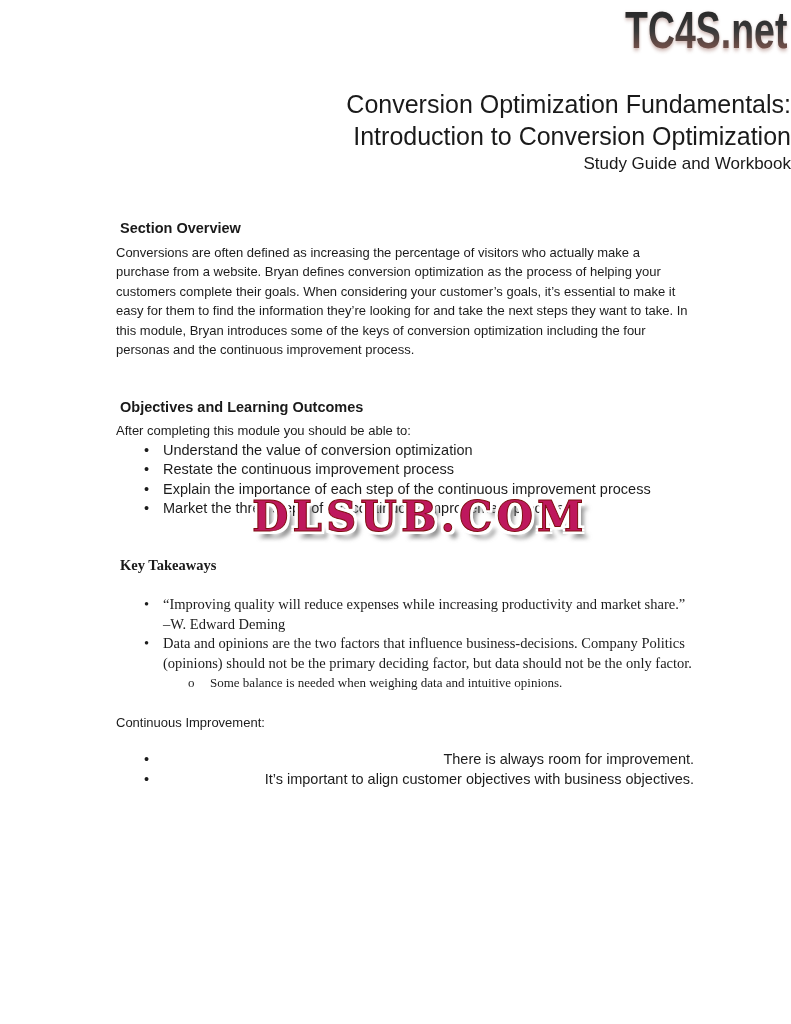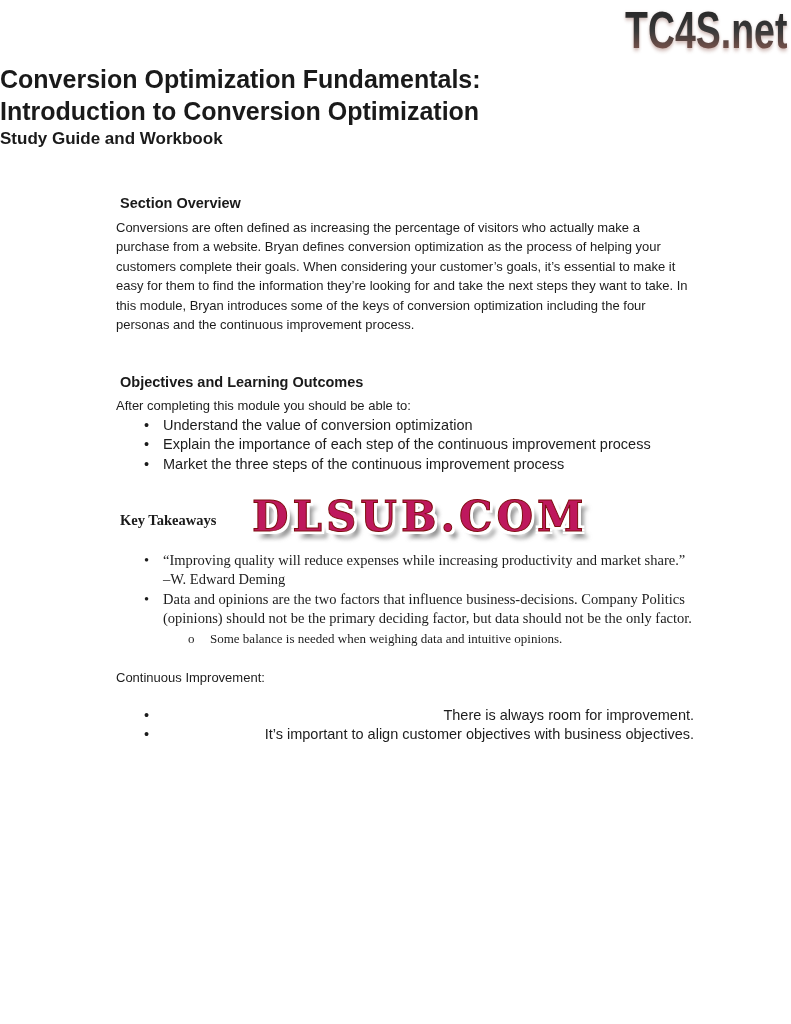--- a/index.html
+++ b/index.html
@@ -8,21 +8,21 @@
     width:791px;height:788px;
     background:#ffffff;
     overflow:hidden;
     font-family:"Liberation Sans",sans-serif;
     color:#1c1c1c;
   }
   .content{
     margin-left:116px;
     width:578px;
   }
-  .title-block{padding-top:63px;text-align:left;width:791px;margin-left:-116px;font-weight:bold;}
+  .title-block{padding-top:88px;text-align:right;width:791px;margin-left:-116px;}
   .title-line{font-size:25px;line-height:32px;color:#1a1a1a;}
   .subtitle{font-size:17px;line-height:24px;color:#1a1a1a;}
   h2{font-size:14.5px;line-height:19.5px;font-weight:bold;margin:4px;color:#1a1a1a;}
   p{font-size:13px;line-height:19.5px;margin:0;}
   .sec-overview{margin-top:43px;}
   .sec-objectives{margin-top:38px;}
   .sec-takeaways{margin-top:37px;font-family:Liberation Serif, serif;}
   .sec-ci{margin-top:20px;}
   ul{list-style:none;margin:0;padding:0;}
   li{position:relative;font-size:14.5px;line-height:19.5px;padding-left:47px;}
@@ -91,20 +91,21 @@
     <section class="sec-overview">
       <h2>Section Overview</h2>
       <p>Conversions are often defined as increasing the percentage of visitors who actually make a purchase from a website. Bryan defines conversion optimization as the process of helping your customers complete their goals. When considering your customer’s goals, it’s essential to make it easy for them to find the information they’re looking for and take the next steps they want to take. In this module, Bryan introduces some of the keys of conversion optimization including the four personas and the continuous improvement process.</p>
     </section>
 
     <section class="sec-objectives">
       <h2>Objectives and Learning Outcomes</h2>
       <p>After completing this module you should be able to:</p>
       <ul>
         <li>Understand the value of conversion optimization</li>
+        <li>Restate the continuous improvement process</li>
         <li>Explain the importance of each step of the continuous improvement process</li>
         <li>Market the three steps of the continuous improvement process</li>
       </ul>
     </section>
 
     <section class="sec-takeaways">
       <h2>Key Takeaways</h2>
       <ul class="kt-list">
         <li>“Improving quality will reduce expenses while increasing productivity and market share.” –W. Edward Deming</li>
         <li>

